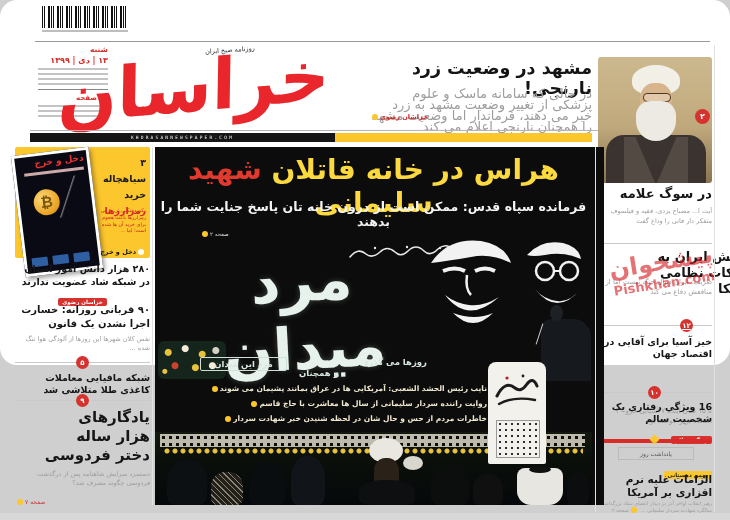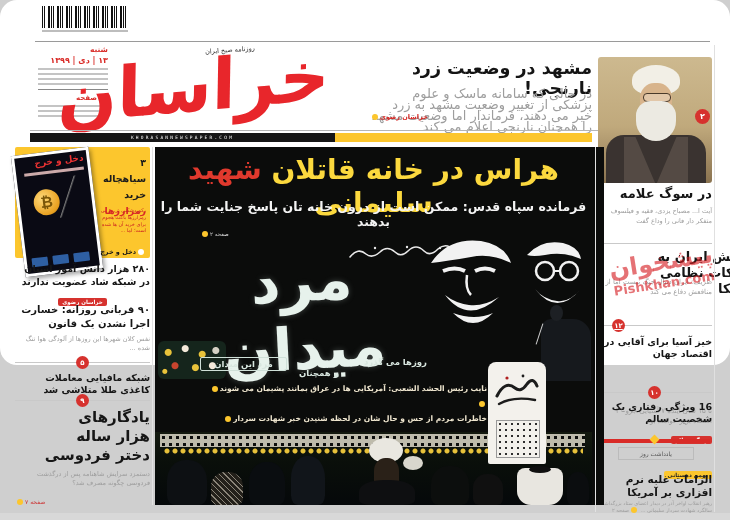--- a/index.html
+++ b/index.html
@@ -57,21 +57,21 @@
   #badge-photo{left:695px;top:109px;width:15px;height:15px;font-size:8px;z-index:4;}
 
   
   .rc{left:598px;width:114px;}
   #obit-title{top:186px;font-size:13px;font-weight:bold;color:#161616;}
   #obit-sub{top:206px;font-size:6.5px;line-height:10px;color:#9d9d9d;}
   #div-r1{top:243px;left:598px;width:114px;}
   #react-title{top:249px;font-size:13px;line-height:16px;font-weight:bold;color:#161616;margin-left:44px;}
   #react-sub{top:277px;font-size:7px;line-height:10px;color:#9d9d9d;}
   #div-r2{top:325px;left:598px;width:114px;}
-  #badge-asia{left:612px;top:319px;width:13px;height:13px;text-decoration:underline;}
+  #badge-asia{left:680px;top:319px;width:13px;height:13px;text-decoration:underline;}
   #asia-title{top:336px;font-size:9.5px;line-height:12px;font-weight:bold;color:#161616;}
   #asia-sub{top:362px;font-size:7px;line-height:10px;color:#9d9d9d;margin-top:44px;}
   #div-r3{top:392px;left:598px;width:114px;}
   #badge-pers{left:648px;top:386px;width:13px;height:13px;}
   #pers-title{top:401px;font-size:9.5px;line-height:12px;font-weight:bold;color:#161616;}
   #pers-tag{top:427px;}
   #note-bar{left:600px;top:439px;width:110px;height:4px;background:#d92b27;}
   #note-diamond{left:651px;top:436px;width:7px;height:7px;background:#fcc62d;transform:rotate(45deg);}
   #note-box{left:618px;top:447px;width:74px;height:11px;border:1px solid #bbb;font-size:6px;color:#555;text-align:center;line-height:11px;}
   #note-author{top:462px;}
@@ -285,20 +285,21 @@
     <div id="cap0" class="caption">روزها می گذرد</div>
     <div id="cap1" class="caption">و همچنان</div>
     <div id="cap2" class="caption">مرد این میدان</div>
 
     <div id="bullets">
       <div class="brow">
           <span>نایب رئیس الحشد الشعبی: آمریکایی ها در عراق بمانند پشیمان می شوند</span>
           <span class="yicon"></span>
         </div>
       <div class="brow">
+          <span>روایت راننده سردار سلیمانی از سال ها معاشرت با حاج قاسم</span>
           <span class="yicon"></span>
         </div>
       <div class="brow">
           <span>خاطرات مردم از حس و حال شان در لحظه شنیدن خبر شهادت سردار</span>
           <span class="yicon"></span>
         </div>
     </div>
 
     <div id="sign">
       <svg class="callig" viewBox="0 0 48 42">

